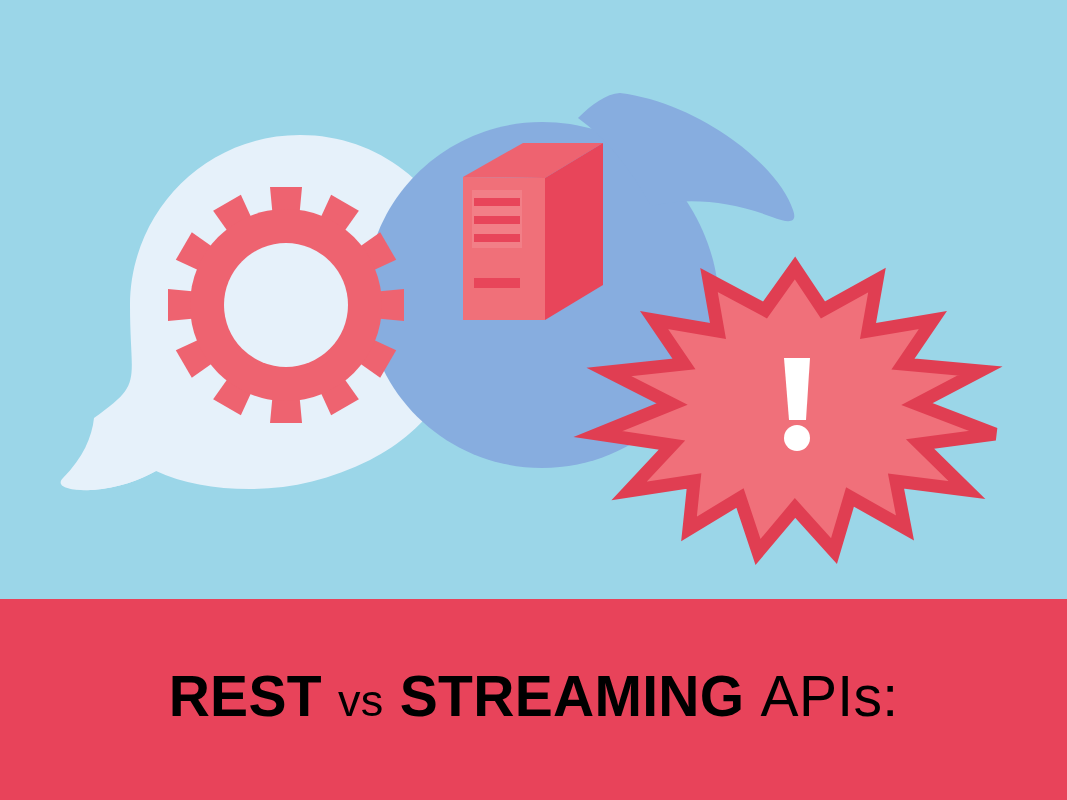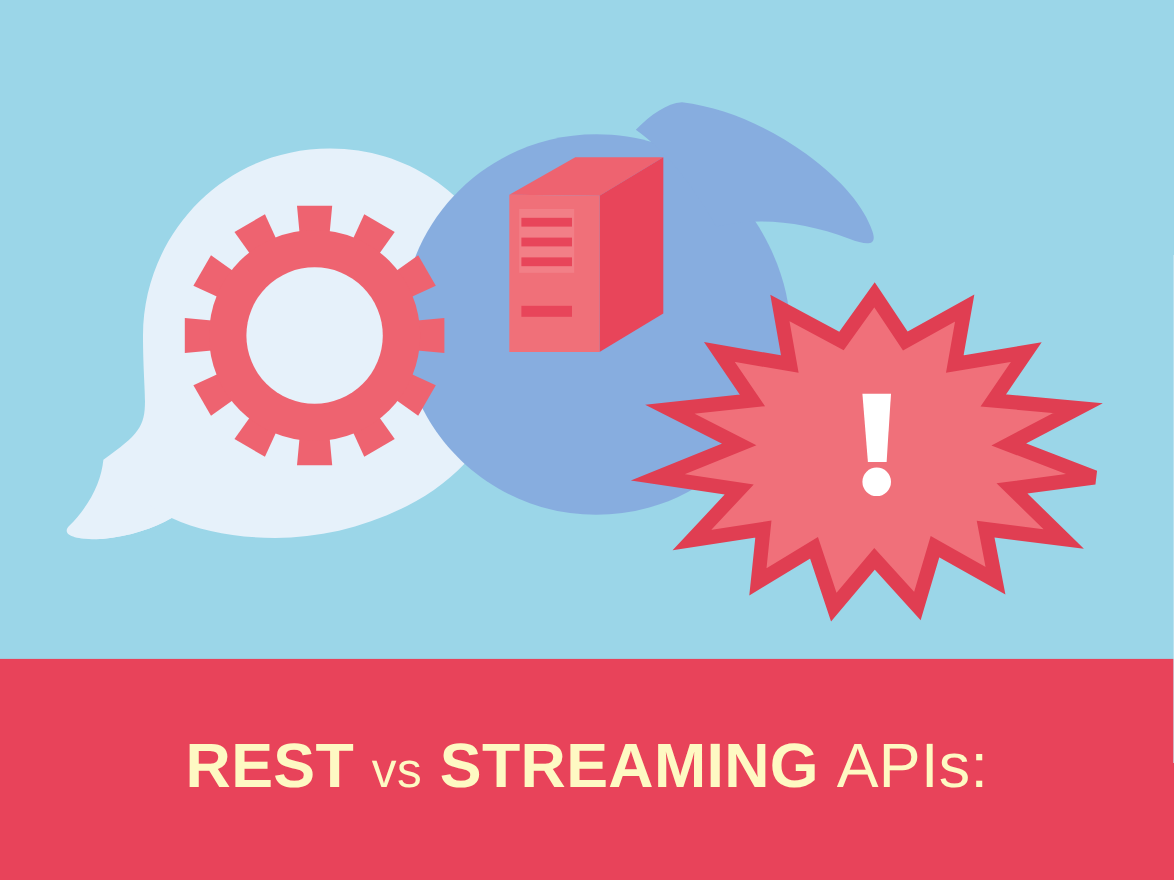--- a/index.html
+++ b/index.html
@@ -35,21 +35,21 @@
     top: 599px;
     width: 1067px;
     height: 201px;
     background: #E8435A;
     display: flex;
     flex-direction: column;
     align-items: center;
     justify-content: center;
   }
   .title-line {
-    color: #fef9c3;
+    color: #000000;
     text-align: center;
     white-space: nowrap;
     line-height: 1.0;
     letter-spacing: 0.3px;
   }
   .line-1 {
     font-size: 57px;
     margin-bottom: 7px;
   }
   .line-2 {

